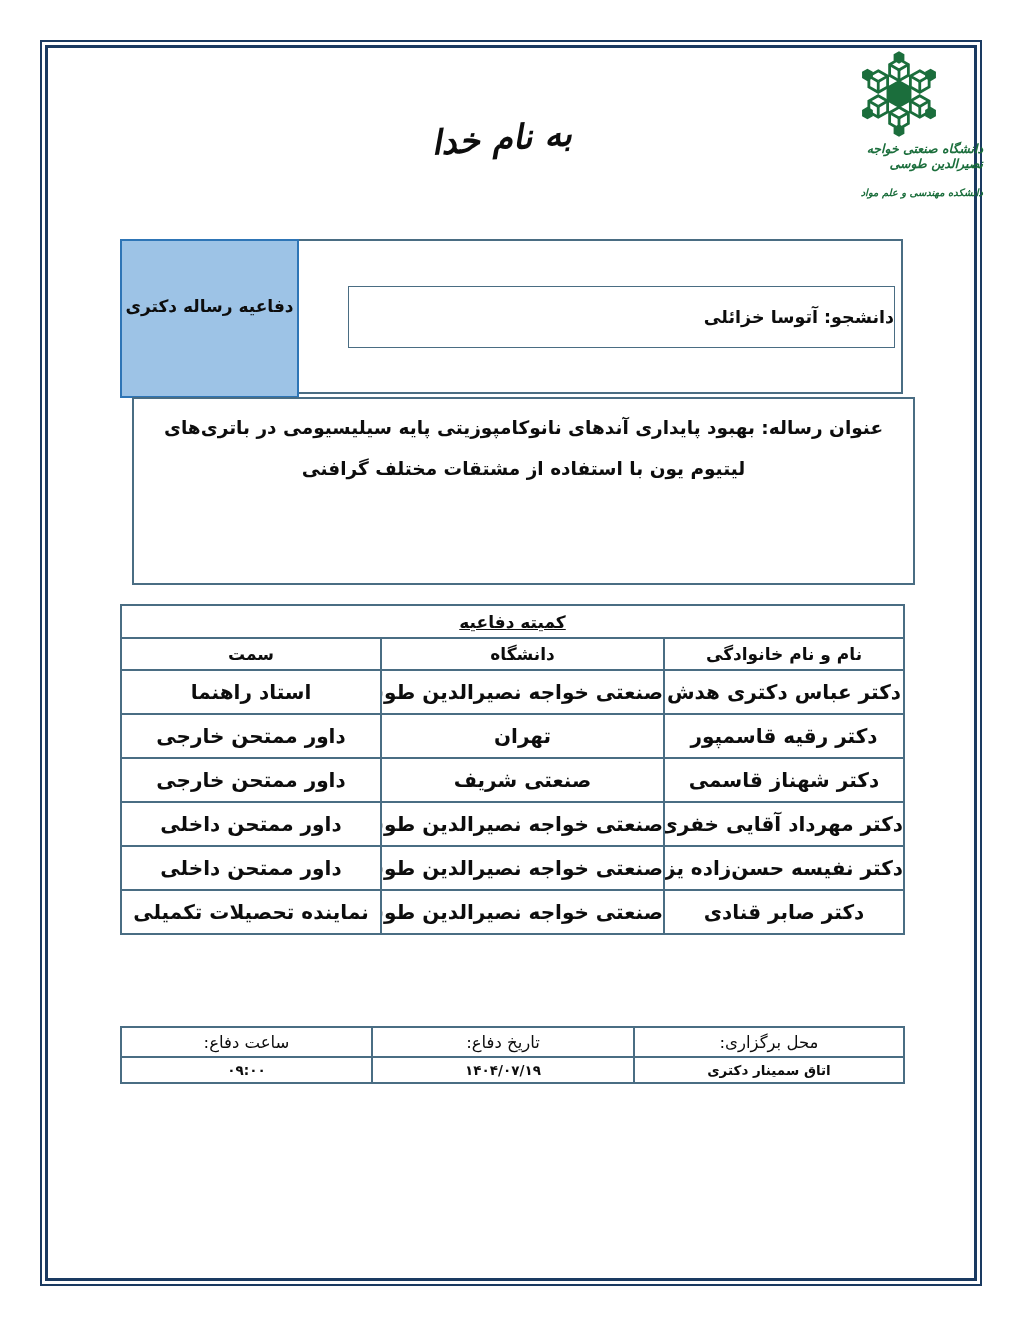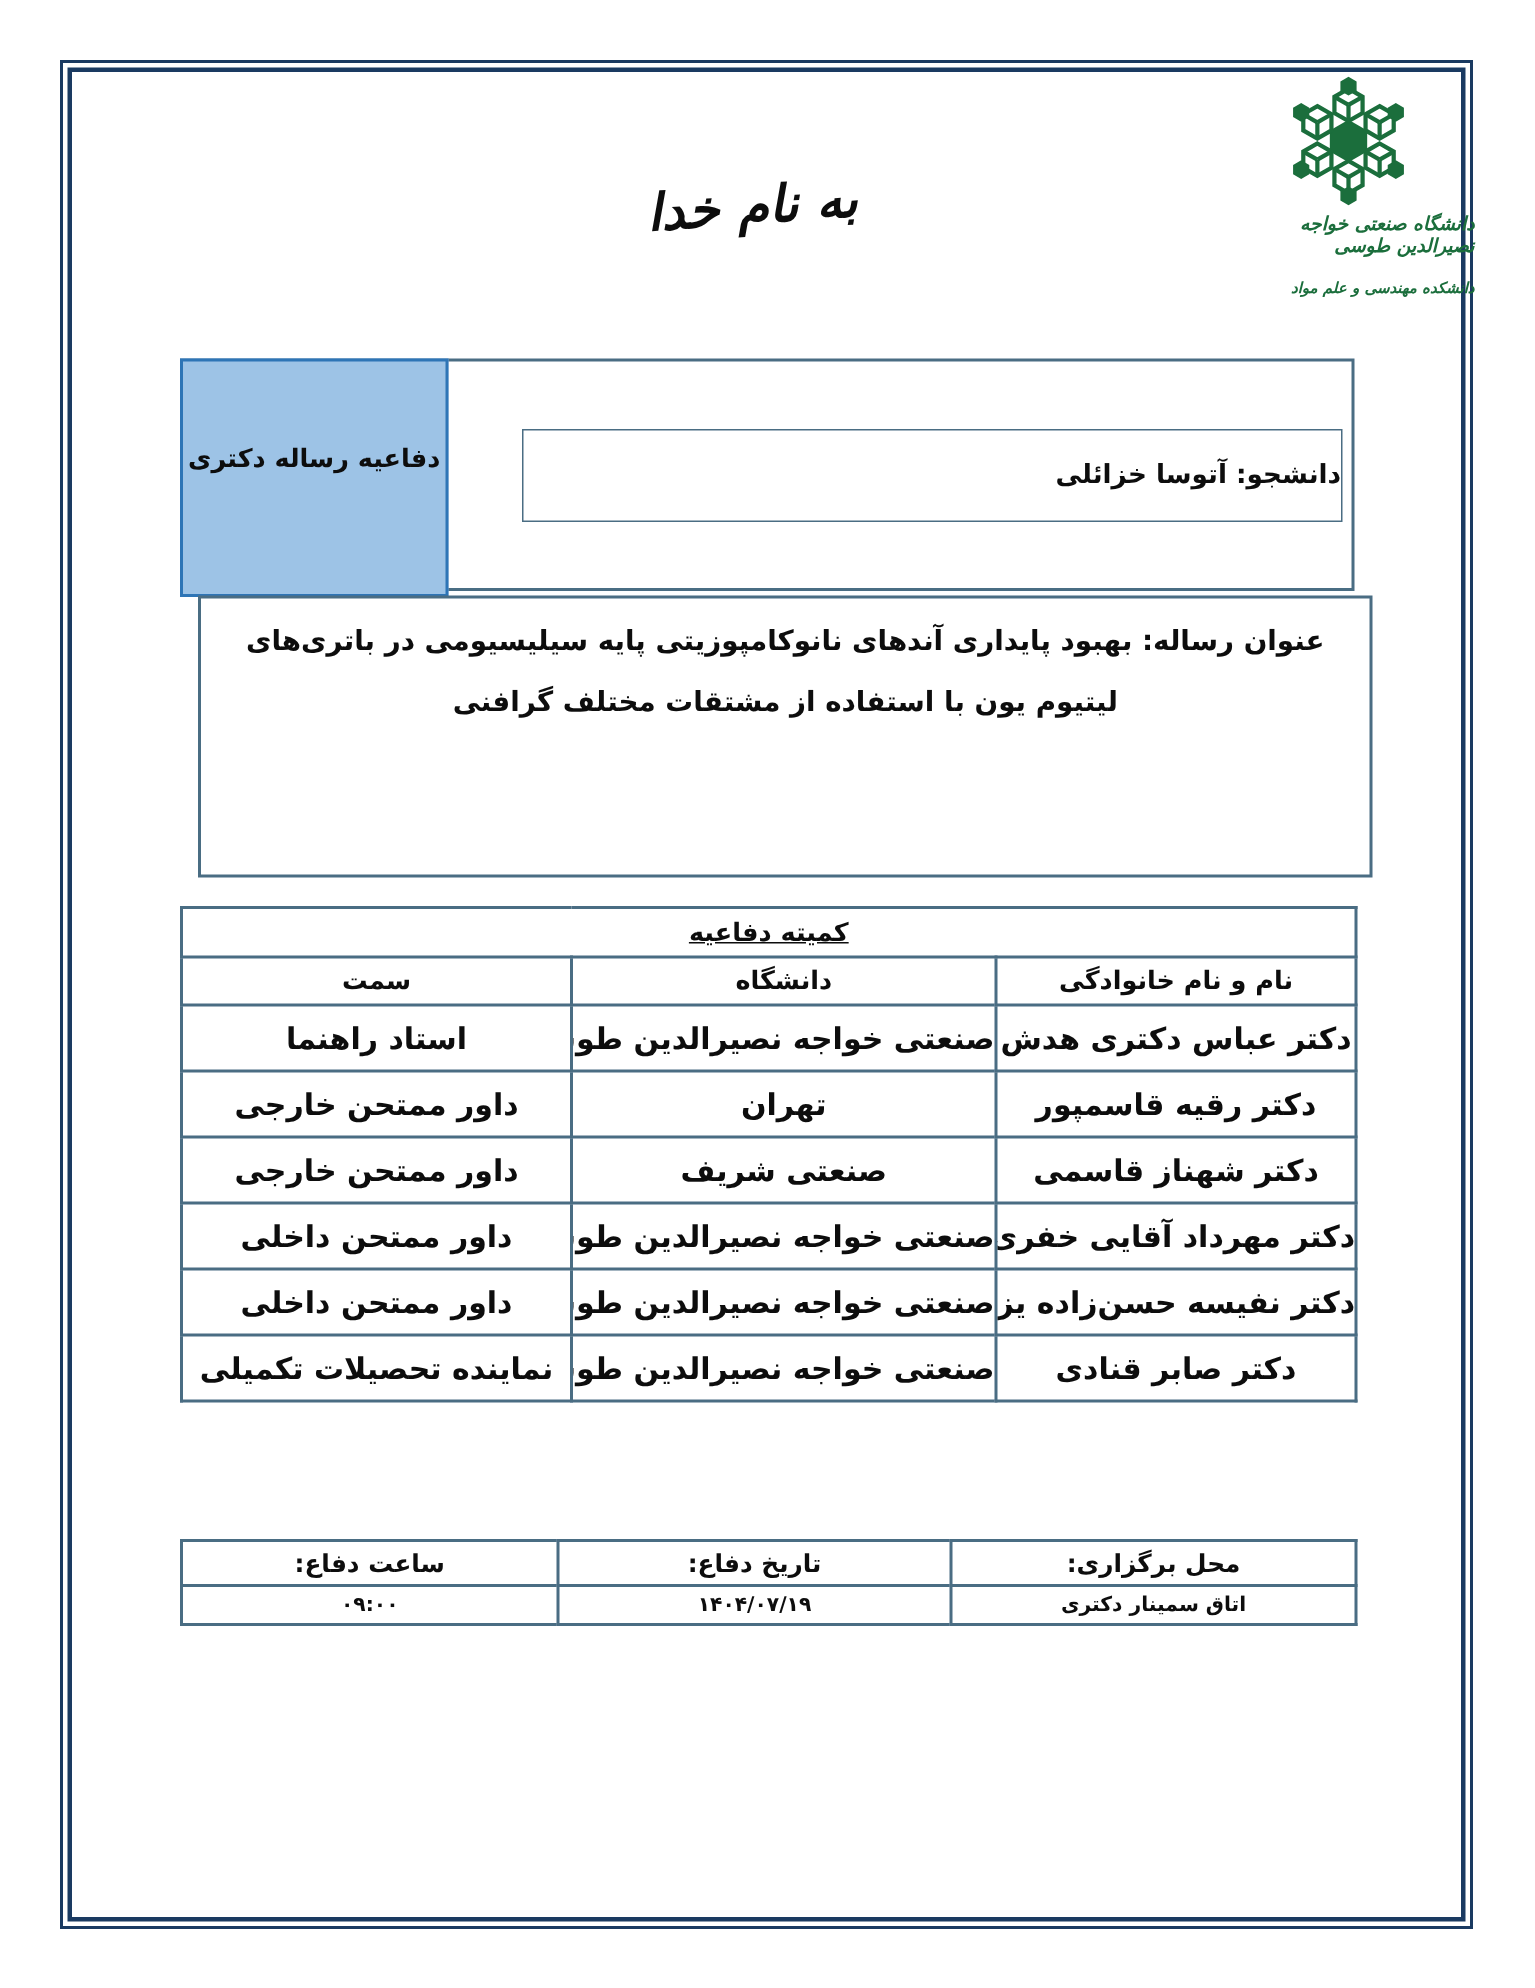--- a/index.html
+++ b/index.html
@@ -82,21 +82,21 @@
   td{
     border:2px solid var(--table-border);
     text-align:center;vertical-align:middle;
     overflow:hidden;white-space:nowrap;
   }
   .committee{position:absolute;left:120px;top:604px;width:783px;}
   .committee .ct-title td{height:33px;font-weight:bold;font-size:17px;text-decoration:underline;}
   .committee .ct-head  td{height:32px;font-weight:bold;font-size:17px;}
   .committee .ct-row   td{height:44px;font-weight:bold;font-size:20px;}
   .session{position:absolute;left:120px;top:1026px;width:783px;}
-  .session .st-label td{height:30px;font-weight:bold;font-size:16.5px;margin-top:37px;}
+  .session .st-label td{height:30px;font-weight:normal;font-size:16.5px;margin-top:37px;}
   .session .st-value td{height:26px;font-weight:bold;font-size:13.5px;}
 </style>
 </head>
 <body>
 
 <div class="frame-outer">
   <div class="frame-inner"></div>
 </div>
 
 <div class="bismillah">به نام خدا</div>

